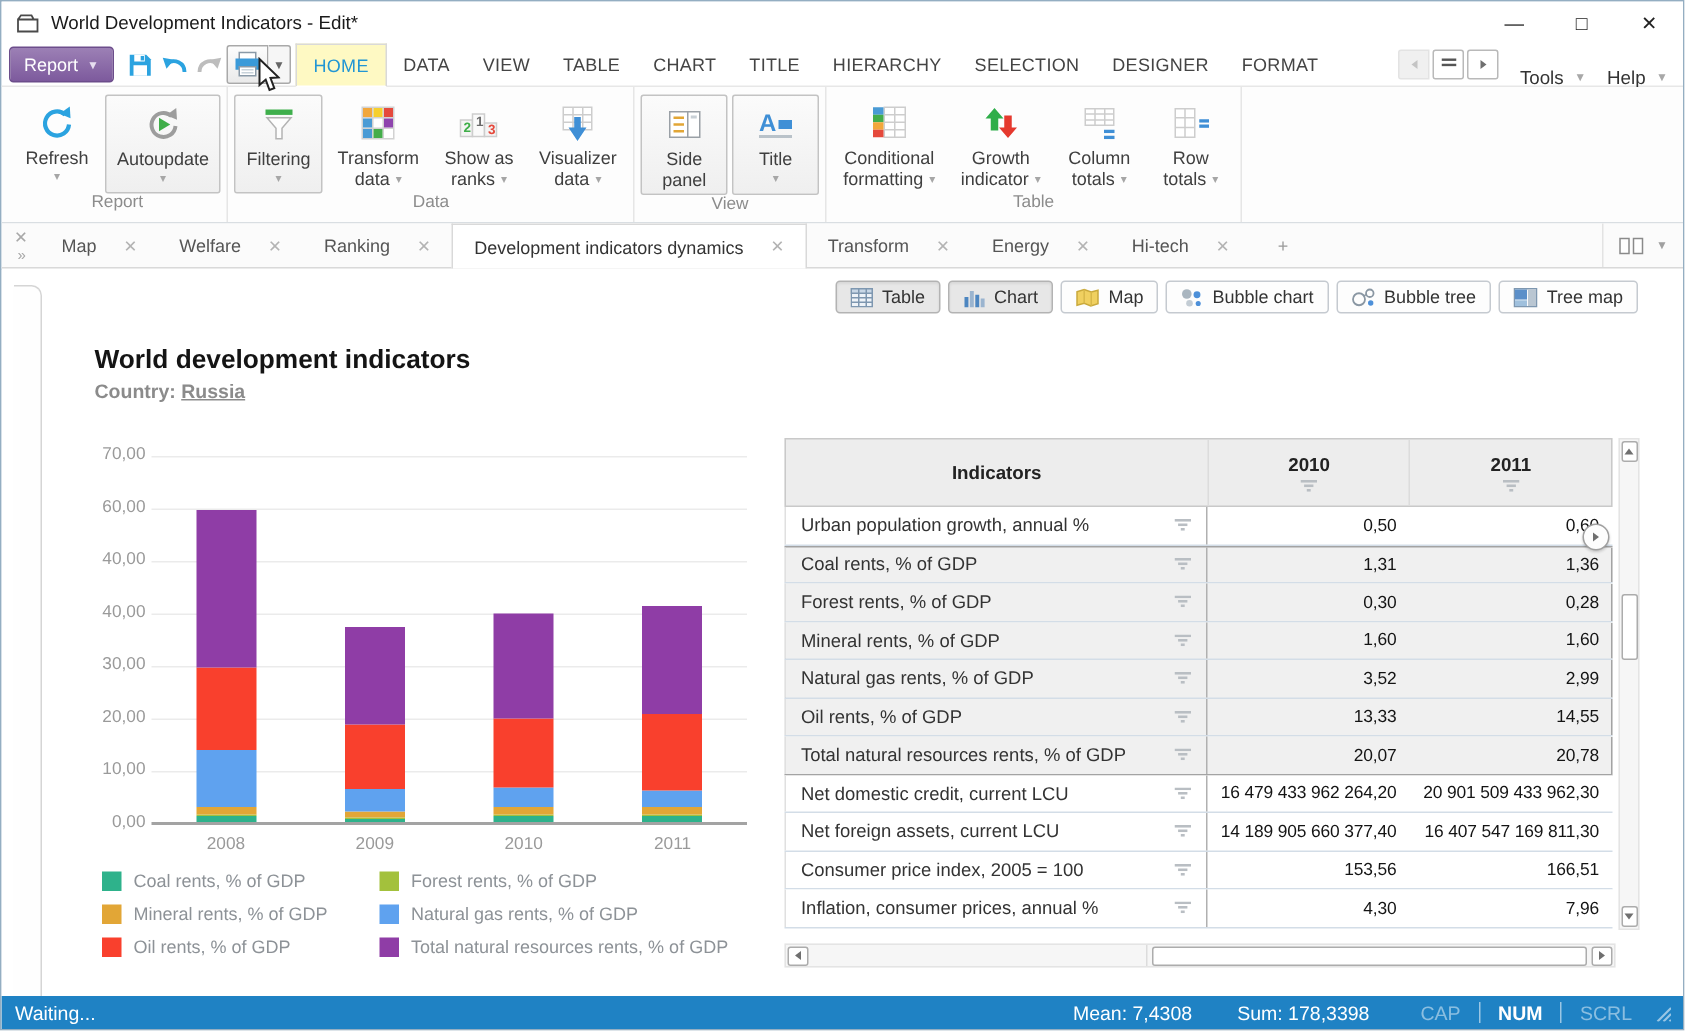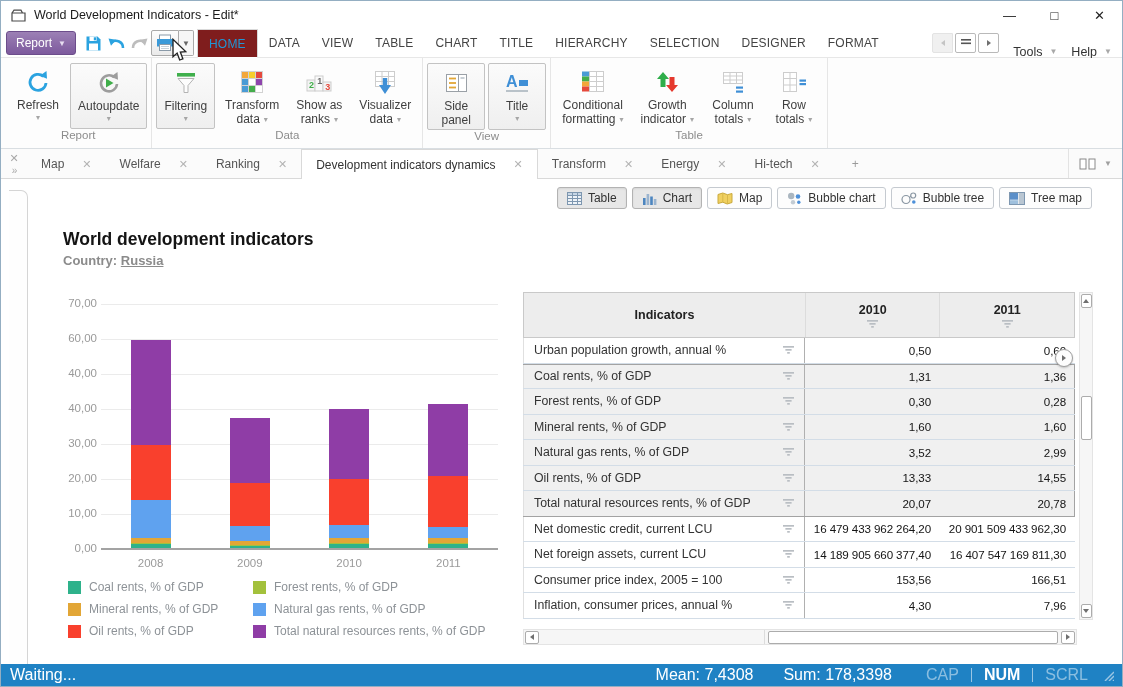--- a/index.html
+++ b/index.html
@@ -15,21 +15,21 @@
   
   .menubar { position: absolute; left: 0; top: 28px; right: 0; height: 29px; display: flex; align-items: stretch; background: #fff; border-bottom: 1px solid #e7e7e7; }
   .report-btn { margin: 2px 0 2px 5px; width: 70px; height: 24px; align-self: center; background: linear-gradient(#9c80b5, #7d5a9d); border: 1px solid #6c4d8b; border-radius: 3px; color: #fff; font-size: 12px; display: flex; align-items: center; justify-content: center; gap: 6px; }
   .report-btn .car { font-size: 8px; color: #e7def0; }
   .qat { display: flex; align-items: center; margin-left: 6px; }
   .qat-btn { width: 23px; height: 26px; display: flex; align-items: center; justify-content: center; }
   .qat-btn.boxed { width: 28px; background: linear-gradient(#fdfdfd,#eaeaea); border: 1px solid #a9a9a9; border-radius: 2px 0 0 2px; }
   .qat-btn.dropbox { width: 15px; background: #f6f6f6; border: 1px solid #a9a9a9; border-left: none; border-radius: 0 2px 2px 0; font-size: 8px; color: #666; }
   .menu-tabs { display: flex; margin-left: 3px; }
   .mtab { padding: 0 11px; display: flex; align-items: center; font-size: 12px; color: #444; letter-spacing: 0.2px; }
-  .mtab.active { background: #7f1d1d; border: 1px solid #d9d9d9; border-bottom: 1px solid #fff; color: #2196d4; margin-bottom: -1px; }
+  .mtab.active { background: #fef9c3; border: 1px solid #d9d9d9; border-bottom: 1px solid #fff; color: #2196d4; margin-bottom: -1px; }
   .menubar-right { margin-left: auto; display: flex; align-items: center; gap: 14px; padding-right: 10px; }
   .nav3 { display: flex; }
   .nav-seg { width: 21px; height: 20px; display: flex; align-items: center; justify-content: center; font-size: 9px; }
   .nav-seg.flat { color: #c0c0c0; background: #f0f0f0; border: 1px solid #e3e3e3; border-radius: 2px 0 0 2px; }
   .nav-seg.raised { background: #fff; border: 1px solid #b9b9b9; color: #555; }
   .nav-seg.mid { border-radius: 0; margin-left: 2px; margin-right: 2px; border-radius: 2px; }
   .nav-seg.last { border-radius: 2px; }
   .menu-dd { display: flex; align-items: center; gap: 7px; font-size: 12.5px; color: #333; margin-top: 17px; }
   .menu-dd .car { font-size: 8px; color: #a8a8a8; }
 
@@ -107,21 +107,21 @@
   .tri-l { width: 0; height: 0; border-top: 3.5px solid transparent; border-bottom: 3.5px solid transparent; border-right: 4.5px solid #6f6f6f; }
   .tri-r { width: 0; height: 0; border-top: 3.5px solid transparent; border-bottom: 3.5px solid transparent; border-left: 4.5px solid #6f6f6f; }
   .hscroll { position: absolute; left: 0; top: 337px; width: 554px; height: 16px; background: #f6f6f6; border: 1px solid #e4e4e4; }
   .h-btn { position: absolute; top: 0.5px; width: 14px; height: 13px; background: #fff; border: 1px solid #acacac; border-radius: 2px; display: flex; align-items: center; justify-content: center; }
   .h-left { left: 1px; } .h-right { right: 1px; }
   .h-div { position: absolute; left: 240px; top: 0; width: 1px; height: 100%; background: #dcdcdc; }
   .hthumb { position: absolute; left: 244px; top: 0.5px; width: 290px; height: 13px; background: #fff; border: 1px solid #acacac; border-radius: 2px; }
   .expand-btn { position: absolute; left: 532px; top: 57px; width: 18px; height: 18px; border-radius: 50%; background: #fdfdfd; border: 1px solid #9f9f9f; box-shadow: 0 1px 2px rgba(0,0,0,0.2); display: flex; align-items: center; justify-content: center; }
 
   
-  .statusbar { position: absolute; left: 0; right: 0; bottom: 0; height: 22px; background: #1f82c4; color: #fff; display: flex; align-items: center; font-size: 16px; padding: 0 8px 0 9px; }
+  .statusbar { position: absolute; left: 0; right: 0; bottom: 0; height: 22px; background: #1f82c4; color: #fff; display: flex; align-items: center; font-size: 13px; padding: 0 8px 0 9px; }
   .sb-right { margin-left: auto; display: flex; align-items: center; }
   .sb-dim { opacity: 0.48; }
   .sb-sep { width: 1px; height: 14px; background: rgba(255,255,255,0.55); margin: 0 12px; }
   .sb-num { font-weight: bold; }
   .grip { margin-left: 14px; opacity: 0.7; }
 
   .cursor { position: absolute; left: 170px; top: 37px; z-index: 99; }
   .ic { display: inline-flex; }
 </style>
 </head>

